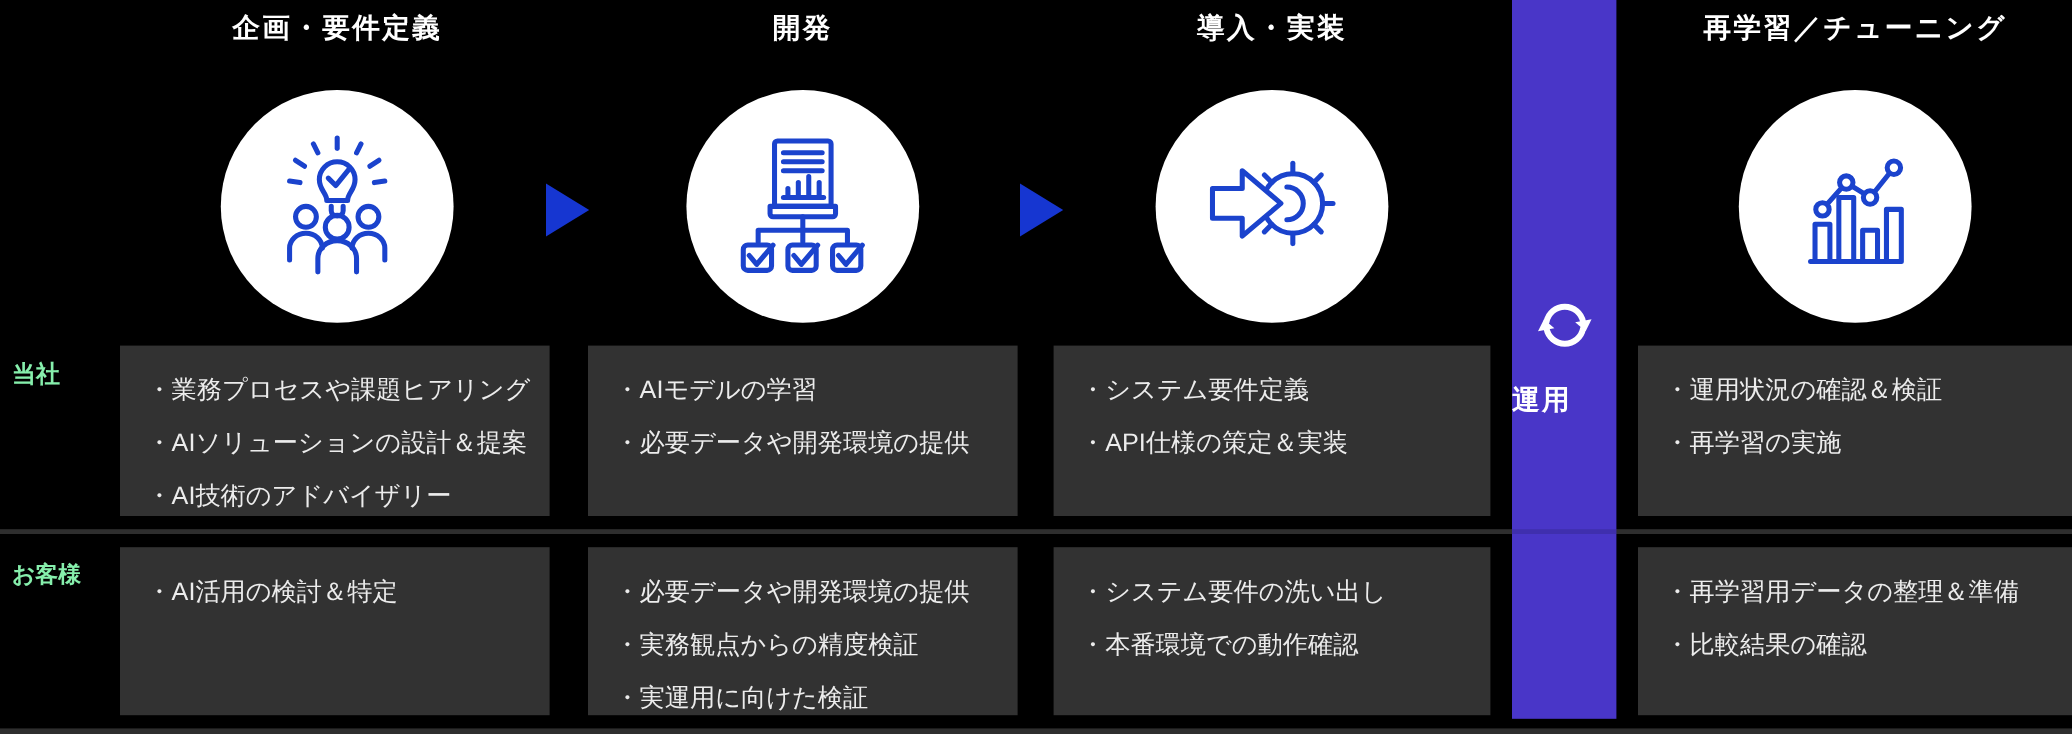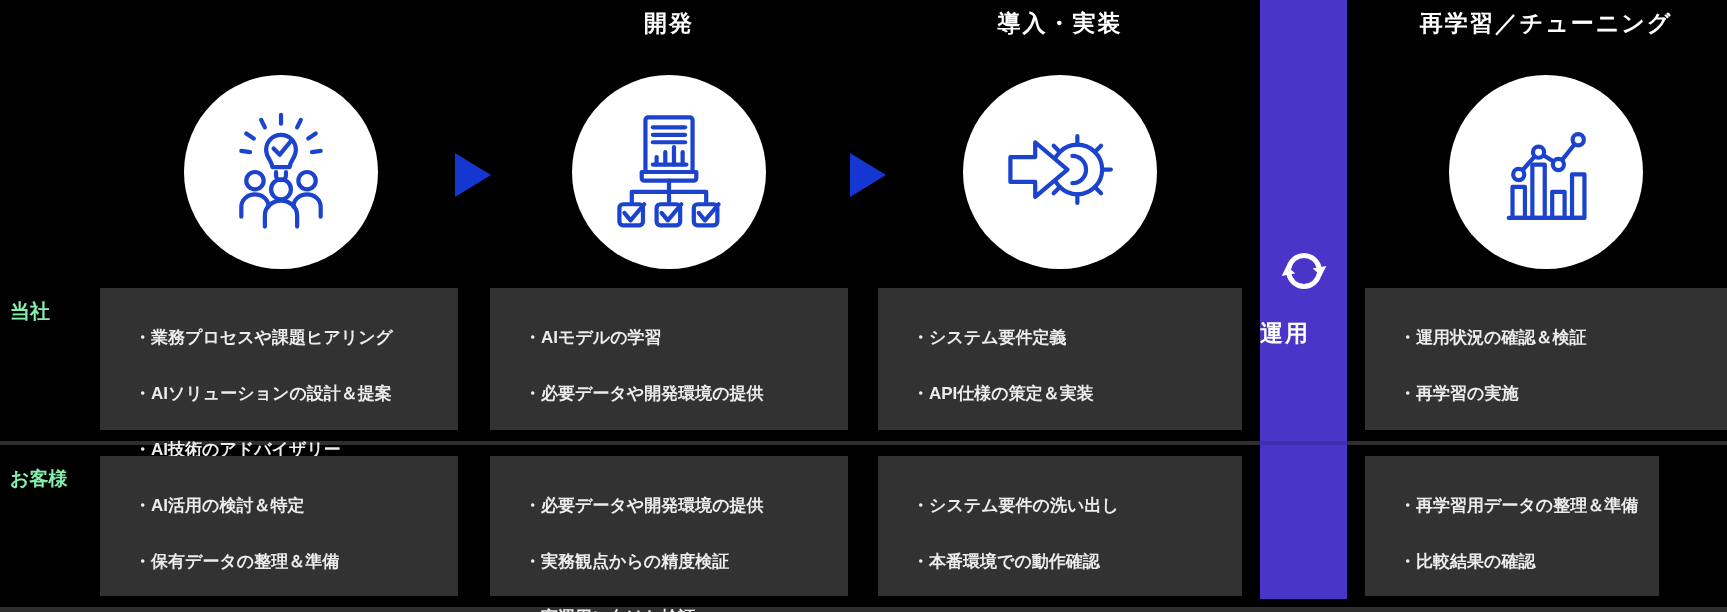--- a/index.html
+++ b/index.html
@@ -27,22 +27,22 @@
   .flow-arrow{
     position:absolute;top:153px;width:0;height:0;z-index:2;
     border-top:22px solid transparent;border-bottom:22px solid transparent;
     border-left:36px solid var(--arrow-blue);
   }
   .task-box{
     position:absolute;background:var(--box-bg);z-index:2;
     padding:14px 18px 0 18px;box-sizing:border-box;
   }
   .task-item{
-    margin:16px;color:var(--text-light);font-size:17px;line-height:40px;
-    height:40px;white-space:nowrap;font-weight:700;
+    margin:4px;color:var(--text-light);font-size:21px;line-height:40px;
+    height:40px;white-space:nowrap;font-weight:400;
   }
   .row-label{
     position:absolute;left:10px;color:#86efac;font-weight:700;z-index:2;
     white-space:nowrap;
   }
   .row-label.r0{top:298px;font-size:20px;}
   .row-label.r1{top:466px;font-size:19px;}
   .row-divider{
     position:absolute;left:0;top:441px;width:1727px;height:4px;
     background:var(--divider);z-index:1;
@@ -86,20 +86,21 @@
       <svg viewBox="0 0 100 100" fill="none" stroke="#ffffff" stroke-width="8" stroke-linecap="round">
         <path d="M25.4,45.7 A25,25 0 0 1 74.6,45.7"></path>
         <polygon points="78,58 86,42 64,46" fill="#ffffff" stroke="none"></polygon>
         <path d="M74.6,54.3 A25,25 0 0 1 25.4,54.3"></path>
         <polygon points="22,42 14,58 36,54" fill="#ffffff" stroke="none"></polygon>
       </svg>
     </div>
     <div class="op-label">運用</div>
   </div>
 
+<div class="stage-title" style="left: 281px;">企画・要件定義</div>
     <div class="stage-circle" style="left: 281px;">
       <div class="">
         <svg viewBox="0 0 100 100" fill="none" stroke="var(--icon-blue)" stroke-width="3.4" stroke-linecap="round" stroke-linejoin="round">
     <line x1="50" y1="4" x2="50" y2="11"></line>
           <line x1="34" y1="8" x2="37" y2="14"></line>
           <line x1="66" y1="8" x2="63" y2="14"></line>
     <line x1="22" y1="19" x2="28" y2="23"></line>
           <line x1="78" y1="19" x2="72" y2="23"></line>
     <line x1="18" y1="33" x2="25" y2="34"></line>
           <line x1="82" y1="33" x2="75" y2="34"></line>
@@ -115,21 +116,20 @@
   </svg>
       </div>
     </div>
     <div class="task-box" style="left: 100px; top: 288px; width: 358px; height: 142px;">
       <p class="task-item">・業務プロセスや課題ヒアリング</p>
       <p class="task-item">・AIソリューションの設計＆提案</p>
       <p class="task-item">・AI技術のアドバイザリー</p>
     </div>
     <div class="task-box" style="left: 100px; top: 456px; width: 358px; height: 140px;">
       <p class="task-item">・AI活用の検討＆特定</p>
-      <p class="task-item">・保有データの整理＆準備</p>
     </div>
     <div class="stage-title" style="left: 669px;">開発</div>
     <div class="stage-circle" style="left: 669px;">
       <div class="">
         <svg viewBox="0 0 100 100" fill="none" stroke="var(--icon-blue)" stroke-width="3.4" stroke-linecap="round" stroke-linejoin="round">
     <rect x="31" y="6" width="38" height="44" rx="2"></rect>
     <line x1="37" y1="14" x2="63" y2="14"></line>
           <line x1="37" y1="20" x2="63" y2="20"></line>
           <line x1="37" y1="26" x2="63" y2="26"></line>
     <line x1="40" y1="44" x2="40" y2="38"></line>
@@ -199,17 +199,17 @@
           <circle cx="44" cy="34" r="4.5" fill="#ffffff"></circle>
     <circle cx="60" cy="44" r="4.5" fill="#ffffff"></circle>
           <circle cx="76" cy="24" r="4.5" fill="#ffffff"></circle>
   </svg>
       </div>
     </div>
     <div class="task-box" style="left: 1365px; top: 288px; width: 362px; height: 142px;">
       <p class="task-item">・運用状況の確認＆検証</p>
       <p class="task-item">・再学習の実施</p>
     </div>
-    <div class="task-box" style="left: 1365px; top: 456px; width: 294px; height: 140px;">
+    <div class="task-box" style="left: 1365px; top: 456px; width: 362px; height: 140px;">
       <p class="task-item">・再学習用データの整理＆準備</p>
       <p class="task-item">・比較結果の確認</p>
     </div>
   </div>
 
 </body></html>

